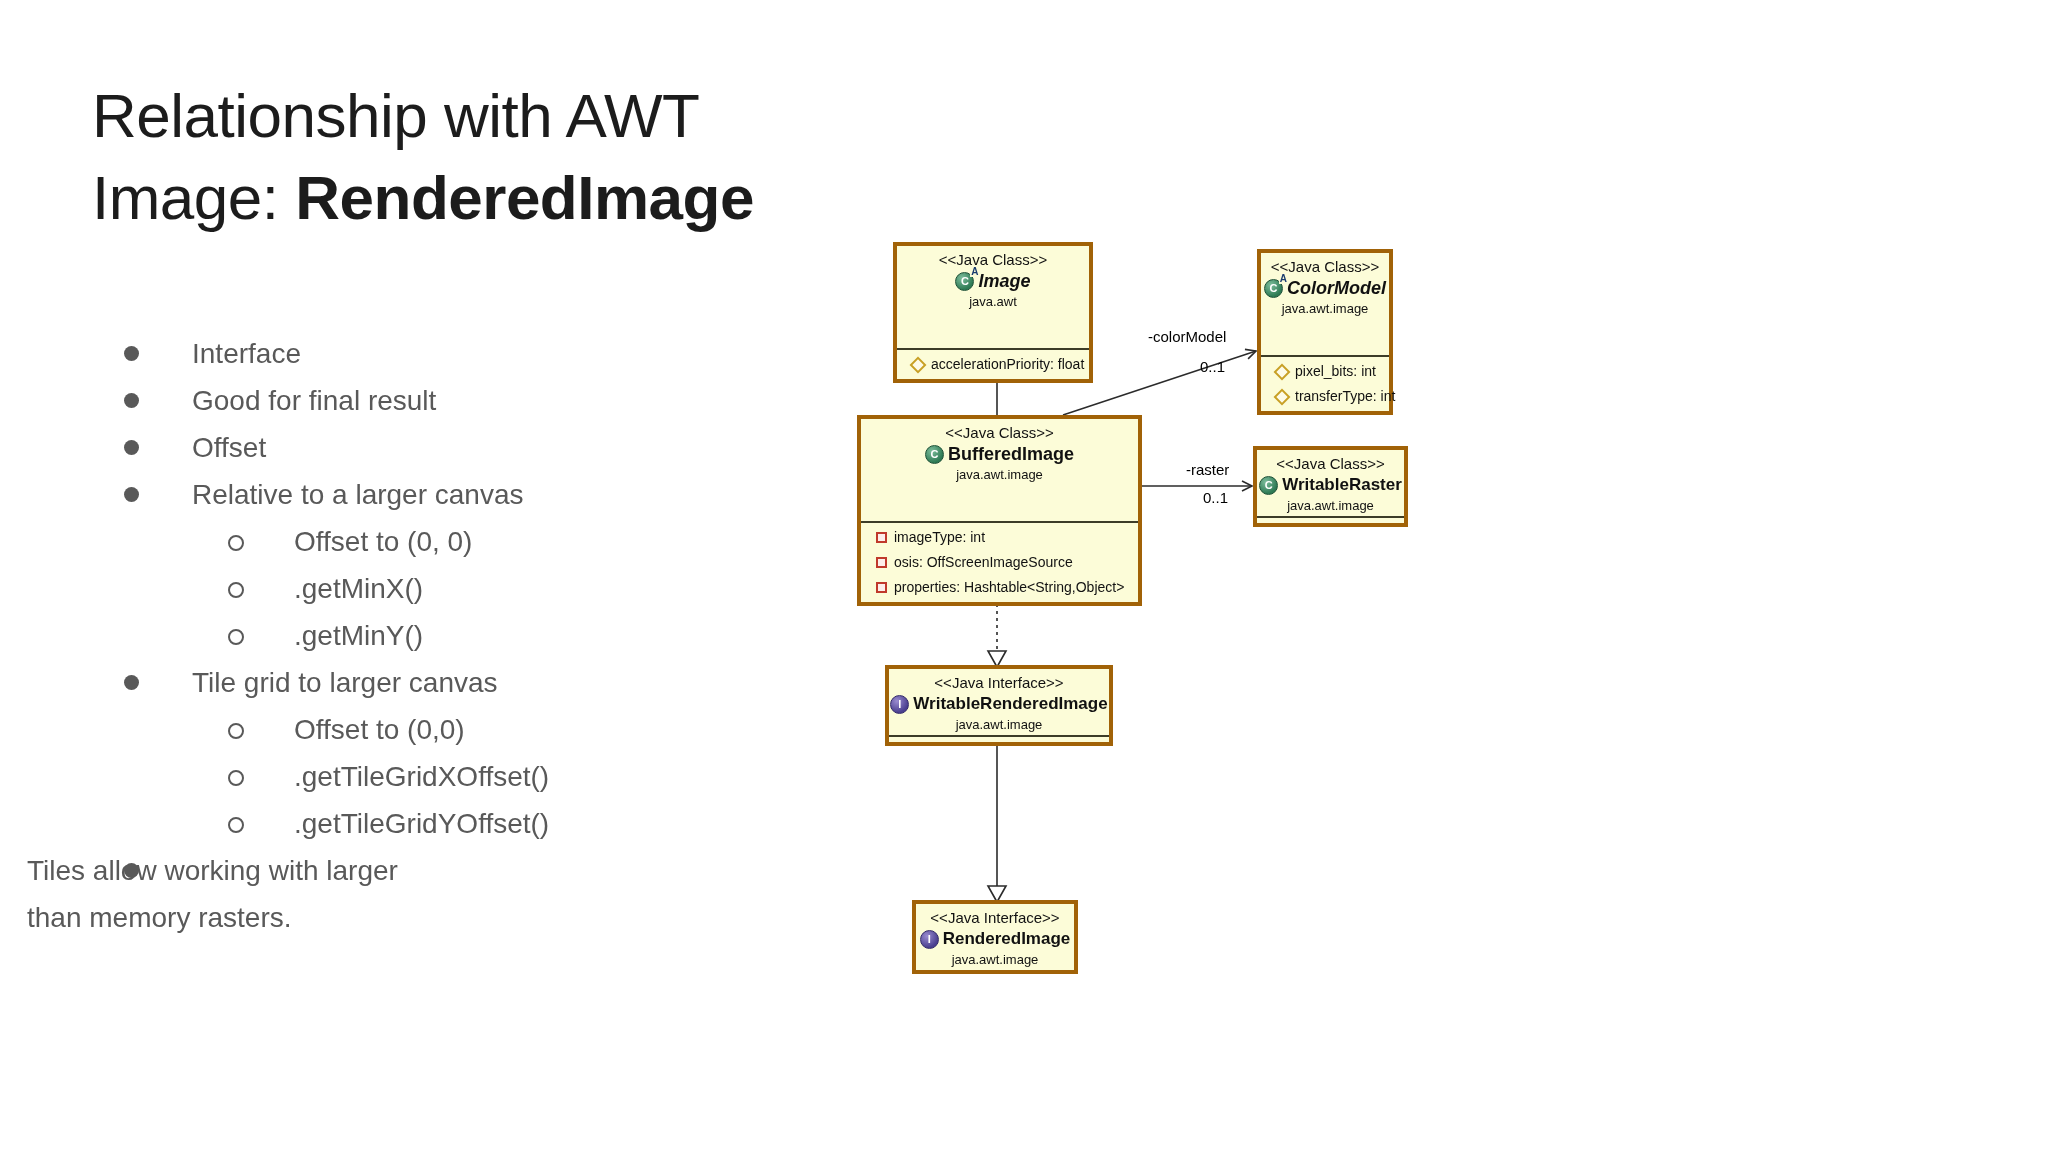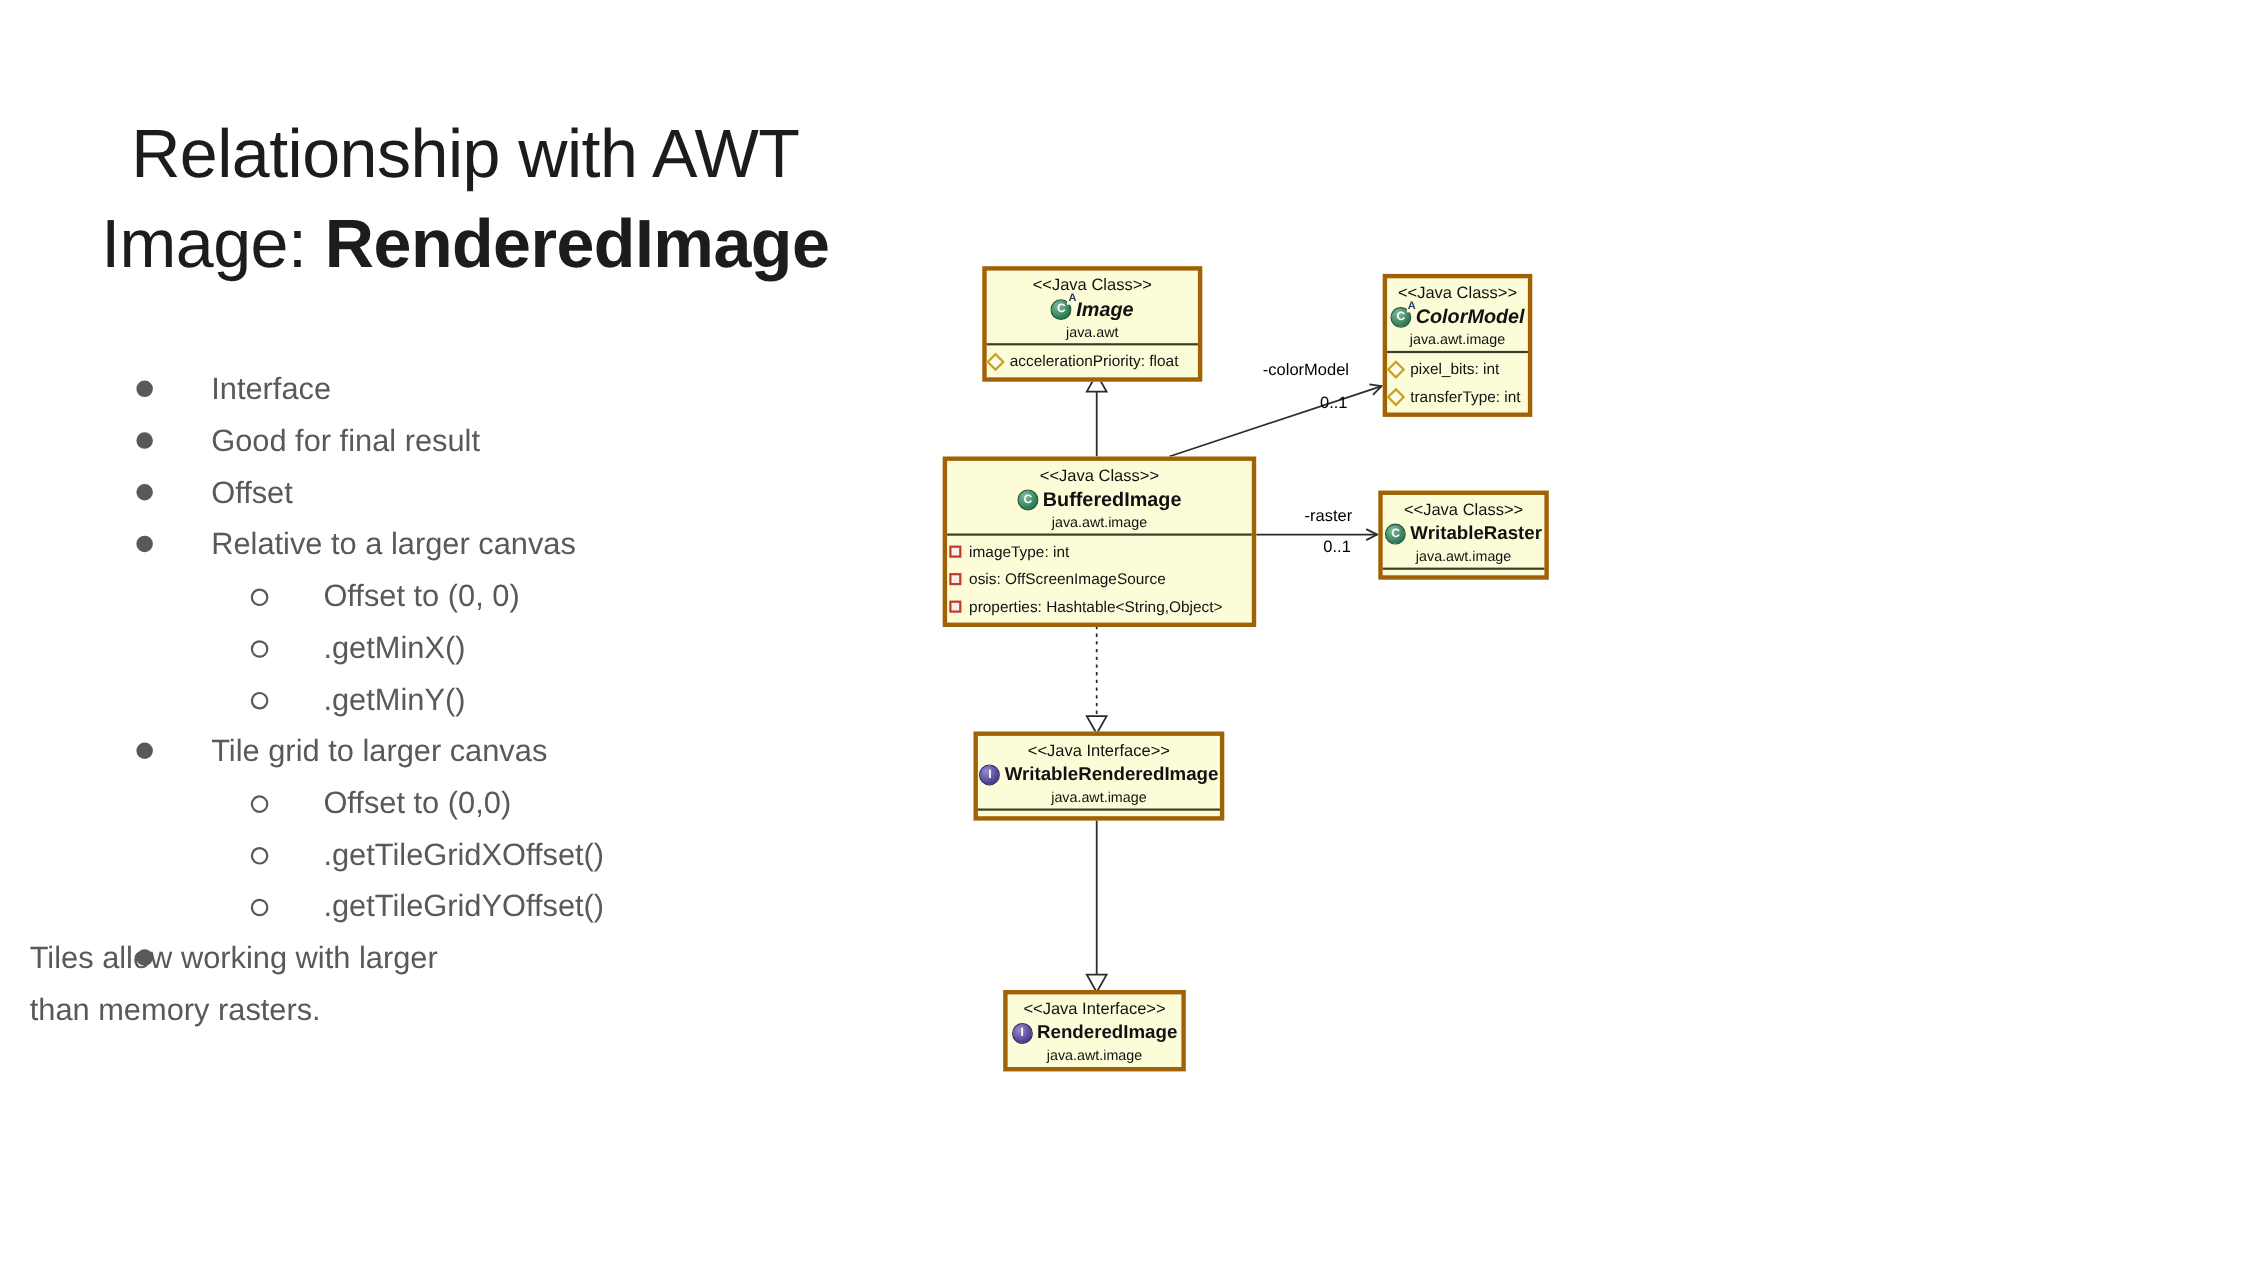--- a/index.html
+++ b/index.html
@@ -13,26 +13,25 @@
     height: 1152px;
     background: #ffffff;
     overflow: hidden;
     font-family: "Liberation Sans", sans-serif;
   }
 
   
   .title {
     position: absolute;
     left: 92px;
-    top: 100px;
+    top: 75px;
     font-size: 62px;
     line-height: 82px;
     color: #1c1c1c;
     letter-spacing: -0.5px;
-    text-align: center;
   }
   .title .bold { font-weight: bold; }
 
   
   .bullets {
     position: absolute;
     left: 0;
     top: 330px;
     width: 700px;
     color: #595959;
@@ -87,21 +86,22 @@
     font-size: 18px;
     font-weight: bold;
     line-height: 24px;
   }
   .name-row.small { font-size: 17px; }
   .name-row.abstract .cls-name { font-style: italic; }
   .pkg { font-size: 13px; line-height: 17px; }
   .uml-attrs {
     border-top: 2px solid #3C3C28;
     text-align: left;
-    padding: 2px 2px;
+    padding: 2px 15px;
+    margin-top: 36px;
   }
   .attr {
     display: flex;
     align-items: center;
     gap: 7px;
     font-size: 14px;
     line-height: 25px;
     white-space: nowrap;
   }
   .strip { border-top: 2px solid #3C3C28; height: 5px; }

